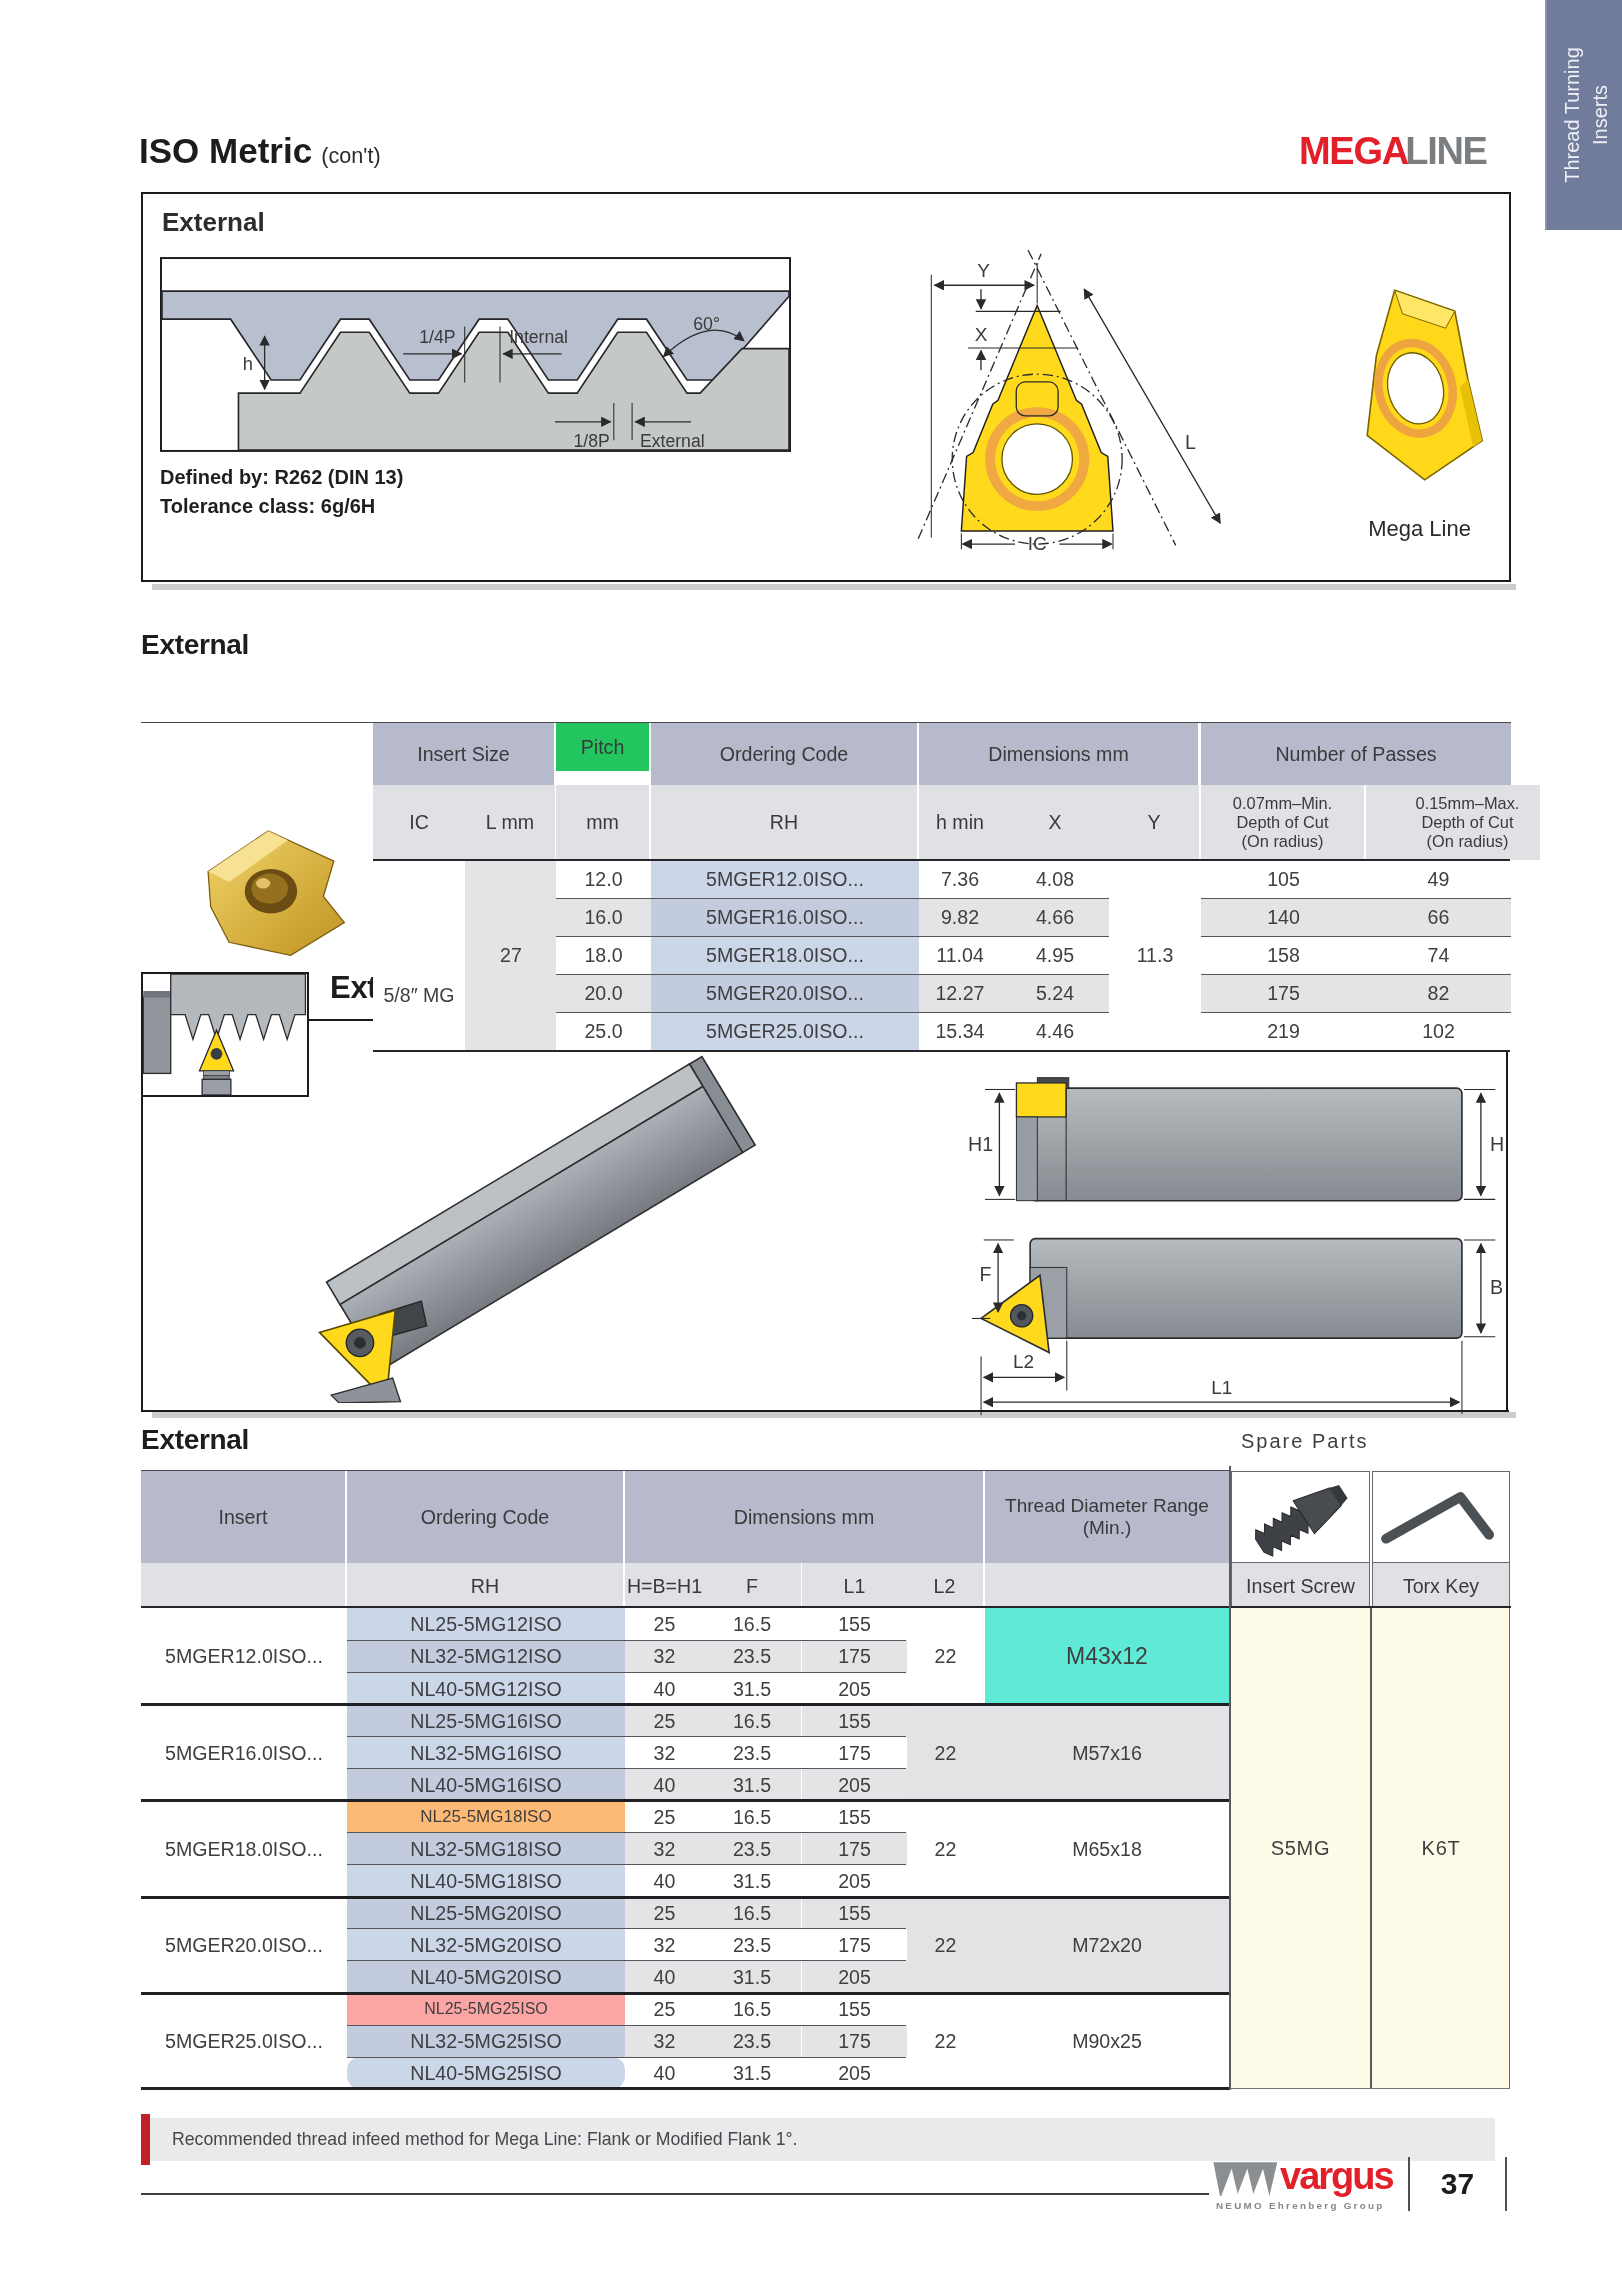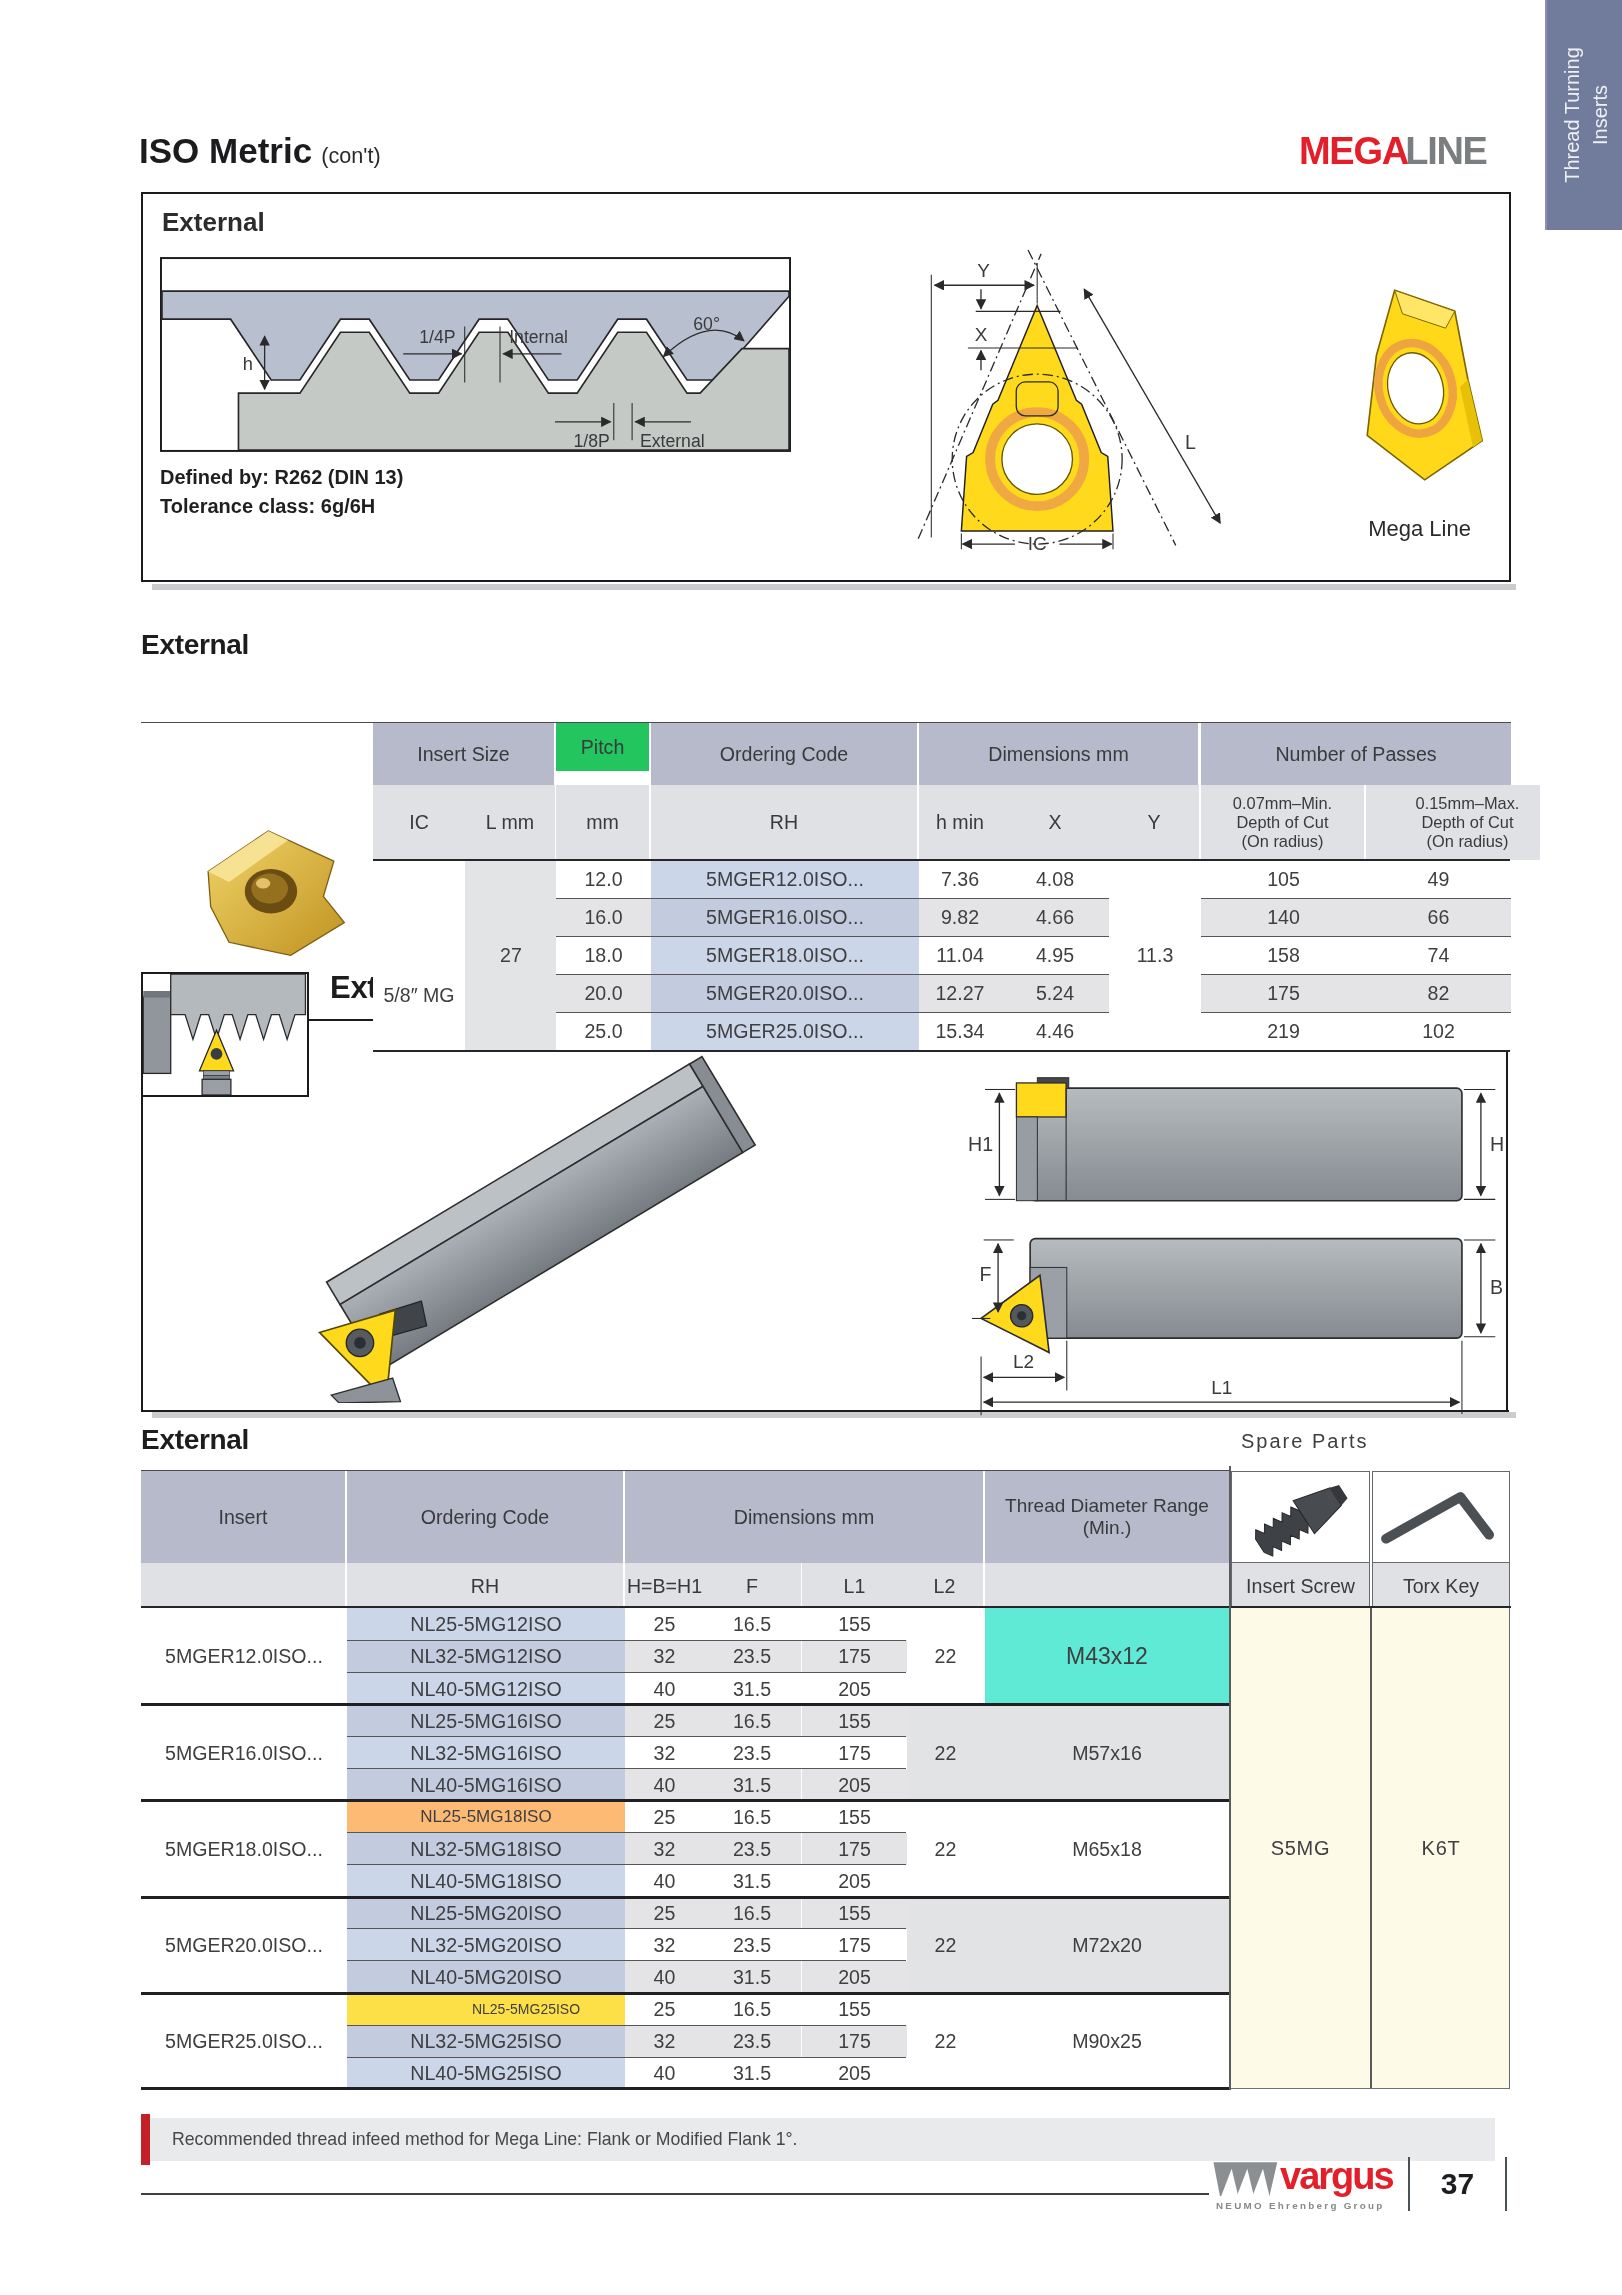--- a/index.html
+++ b/index.html
@@ -397,30 +397,30 @@
     <div style="position: absolute; left: 347px; top: 1928px; width: 559px; height: 1.3px; background: rgb(85, 85, 90);"></div>
     <div class="cell" style="left: 347px; top: 1961px; width: 278px; height: 32px; background: rgb(195, 204, 223); font-size: 19.6px;">NL40-5MG20ISO</div>
     <div class="cell" style="left: 625px; top: 1961px; width: 79px; height: 32px; background: rgb(228, 228, 230); font-size: 19.6px;">40</div>
     <div class="cell" style="left: 703px; top: 1961px; width: 98px; height: 32px; background: rgb(228, 228, 230); font-size: 19.6px;">31.5</div>
     <div class="cell" style="left: 802px; top: 1961px; width: 105px; height: 32px; background: rgb(228, 228, 230); font-size: 19.6px;">205</div>
     <div style="position: absolute; left: 347px; top: 1960px; width: 559px; height: 1.3px; background: rgb(85, 85, 90);"></div>
     <div style="position: absolute; left: 141px; top: 1896px; width: 1088px; height: 2.6px; background: rgb(32, 32, 36);"></div>
     <div class="cell" style="left: 141px; top: 1993px; width: 206px; height: 96px; background: rgb(255, 255, 255); font-size: 19.6px;">5MGER25.0ISO...</div>
     <div class="cell" style="left: 906px; top: 1993px; width: 79px; height: 96px; background: rgb(255, 255, 255); font-size: 19.6px;">22</div>
     <div class="cell" style="left: 985px; top: 1993px; width: 244px; height: 96px; background: rgb(255, 255, 255); font-size: 19.6px;">M90x25</div>
-    <div class="cell" style="left: 347px; top: 1993px; width: 278px; height: 32px; background: #fde047; font-size: 14px; padding-left: 40px;">NL25-5MG25ISO</div>
+    <div class="cell" style="left: 347px; top: 1993px; width: 278px; height: 32px; background: #fca5a5; font-size: 16px;">NL25-5MG25ISO</div>
     <div class="cell" style="left: 625px; top: 1993px; width: 79px; height: 32px; background: rgb(255, 255, 255); font-size: 19.6px;">25</div>
     <div class="cell" style="left: 703px; top: 1993px; width: 98px; height: 32px; background: rgb(255, 255, 255); font-size: 19.6px;">16.5</div>
     <div class="cell" style="left: 802px; top: 1993px; width: 105px; height: 32px; background: rgb(255, 255, 255); font-size: 19.6px;">155</div>
     <div class="cell" style="left: 347px; top: 2025px; width: 278px; height: 32px; background: rgb(195, 204, 223); font-size: 19.6px;">NL32-5MG25ISO</div>
     <div class="cell" style="left: 625px; top: 2025px; width: 79px; height: 32px; background: rgb(228, 228, 230); font-size: 19.6px;">32</div>
     <div class="cell" style="left: 703px; top: 2025px; width: 98px; height: 32px; background: rgb(228, 228, 230); font-size: 19.6px;">23.5</div>
     <div class="cell" style="left: 802px; top: 2025px; width: 105px; height: 32px; background: rgb(228, 228, 230); font-size: 19.6px;">175</div>
     <div style="position: absolute; left: 347px; top: 2025px; width: 559px; height: 1.3px; background: rgb(85, 85, 90);"></div>
-    <div class="cell" style="left: 347px; top: 2057px; width: 278px; height: 32px; background: rgb(204, 214, 233); font-size: 19.6px;">NL40-5MG25ISO</div>
+    <div class="cell" style="left: 347px; top: 2057px; width: 278px; height: 32px; background: rgb(204, 214, 233); font-size: 19.6px; border-radius: 13px;">NL40-5MG25ISO</div>
     <div class="cell" style="left: 625px; top: 2057px; width: 79px; height: 32px; background: rgb(255, 255, 255); font-size: 19.6px;">40</div>
     <div class="cell" style="left: 703px; top: 2057px; width: 98px; height: 32px; background: rgb(255, 255, 255); font-size: 19.6px;">31.5</div>
     <div class="cell" style="left: 802px; top: 2057px; width: 105px; height: 32px; background: rgb(255, 255, 255); font-size: 19.6px;">205</div>
     <div style="position: absolute; left: 347px; top: 2057px; width: 559px; height: 1.3px; background: rgb(85, 85, 90);"></div>
     <div style="position: absolute; left: 141px; top: 1992px; width: 1088px; height: 2.6px; background: rgb(32, 32, 36);"></div>
     <div class="cell" style="left: 1231px; top: 1608px; width: 139px; height: 481px; background: rgb(253, 250, 232); font-size: 20px; letter-spacing: 0.7px;">S5MG</div>
     <div class="cell" style="left: 1372px; top: 1608px; width: 138px; height: 481px; background: rgb(253, 250, 232); font-size: 20px; letter-spacing: 0.7px;">K6T</div>
     <div style="position: absolute; left: 1370px; top: 1608px; width: 2px; height: 481px; background: rgb(89, 91, 95);"></div>
     <div style="position: absolute; left: 1509px; top: 1471px; width: 1.3px; height: 618px; background: rgb(103, 105, 109);"></div>
     <div style="position: absolute; left: 141px; top: 1606px; width: 1370px; height: 2px; background: rgb(38, 38, 42);"></div>

